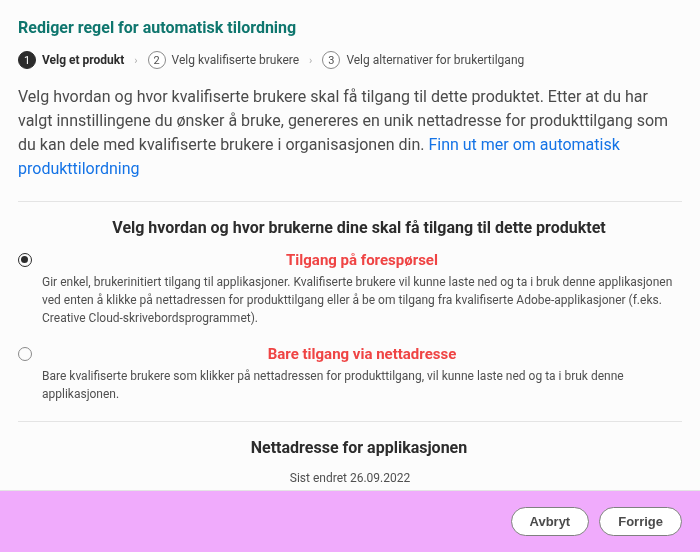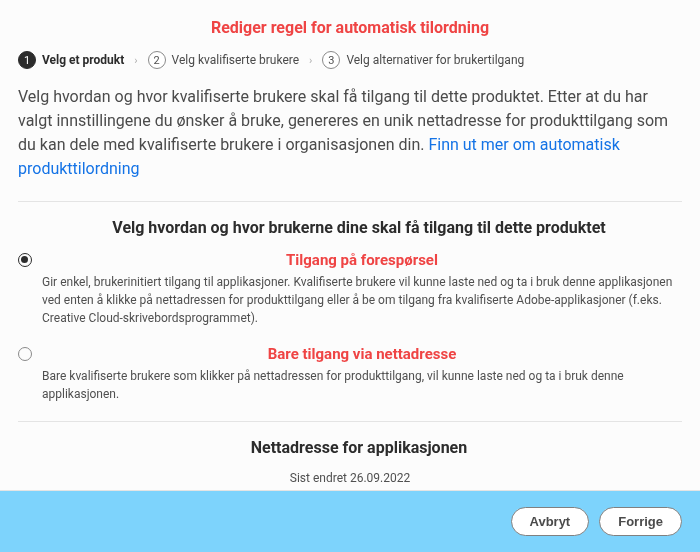--- a/index.html
+++ b/index.html
@@ -13,22 +13,21 @@
       height: 552px;
       overflow: hidden;
     }
     .container {
       padding: 18px 18px 0 18px;
     }
     h1 {
       font-size: 16px;
       font-weight: 700;
       margin: 0 0 14px 0;
-      color: #ef4444;
-      text-align: center;
+      color: #0f766e;
     }
     .steps {
       display: flex;
       align-items: center;
       gap: 10px;
       margin-bottom: 16px;
       font-size: 12px;
     }
     .step {
       display: flex;
@@ -187,21 +186,21 @@
     .footer {
       border-top: 1px solid #e4e4e4;
       padding: 16px 18px;
       display: flex;
       justify-content: flex-end;
       gap: 10px;
       position: absolute;
       bottom: 0;
       left: 0;
       right: 0;
-      background: #7dd3fc;
+      background: #f0abfc;
     }
     .btn {
       border-radius: 16px;
       padding: 6px 18px;
       font-size: 13px;
       font-weight: 600;
       cursor: pointer;
       border: 1.5px solid #808080;
       background: #fff;
       color: #4b4b4b;

